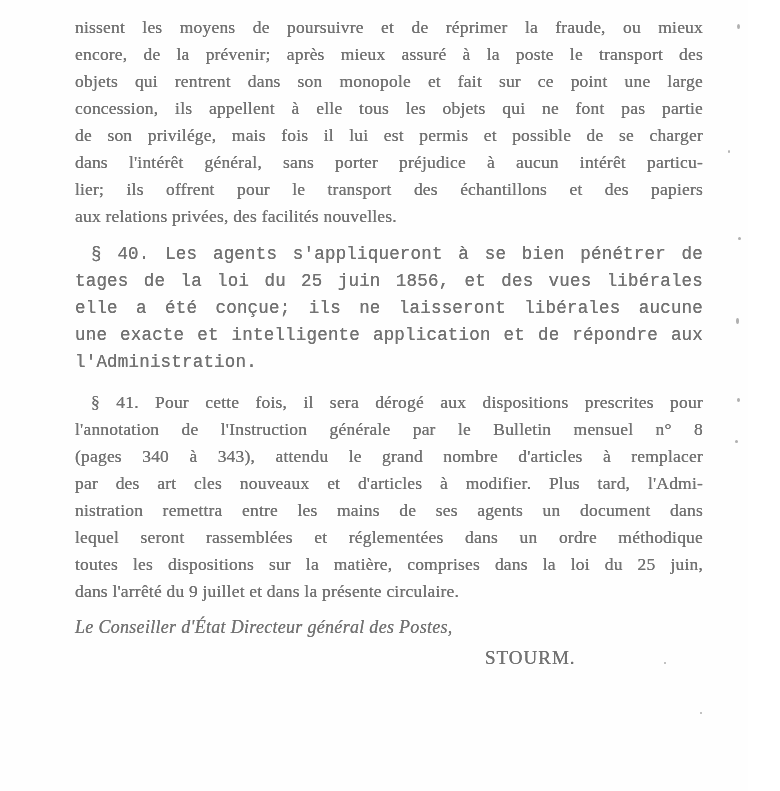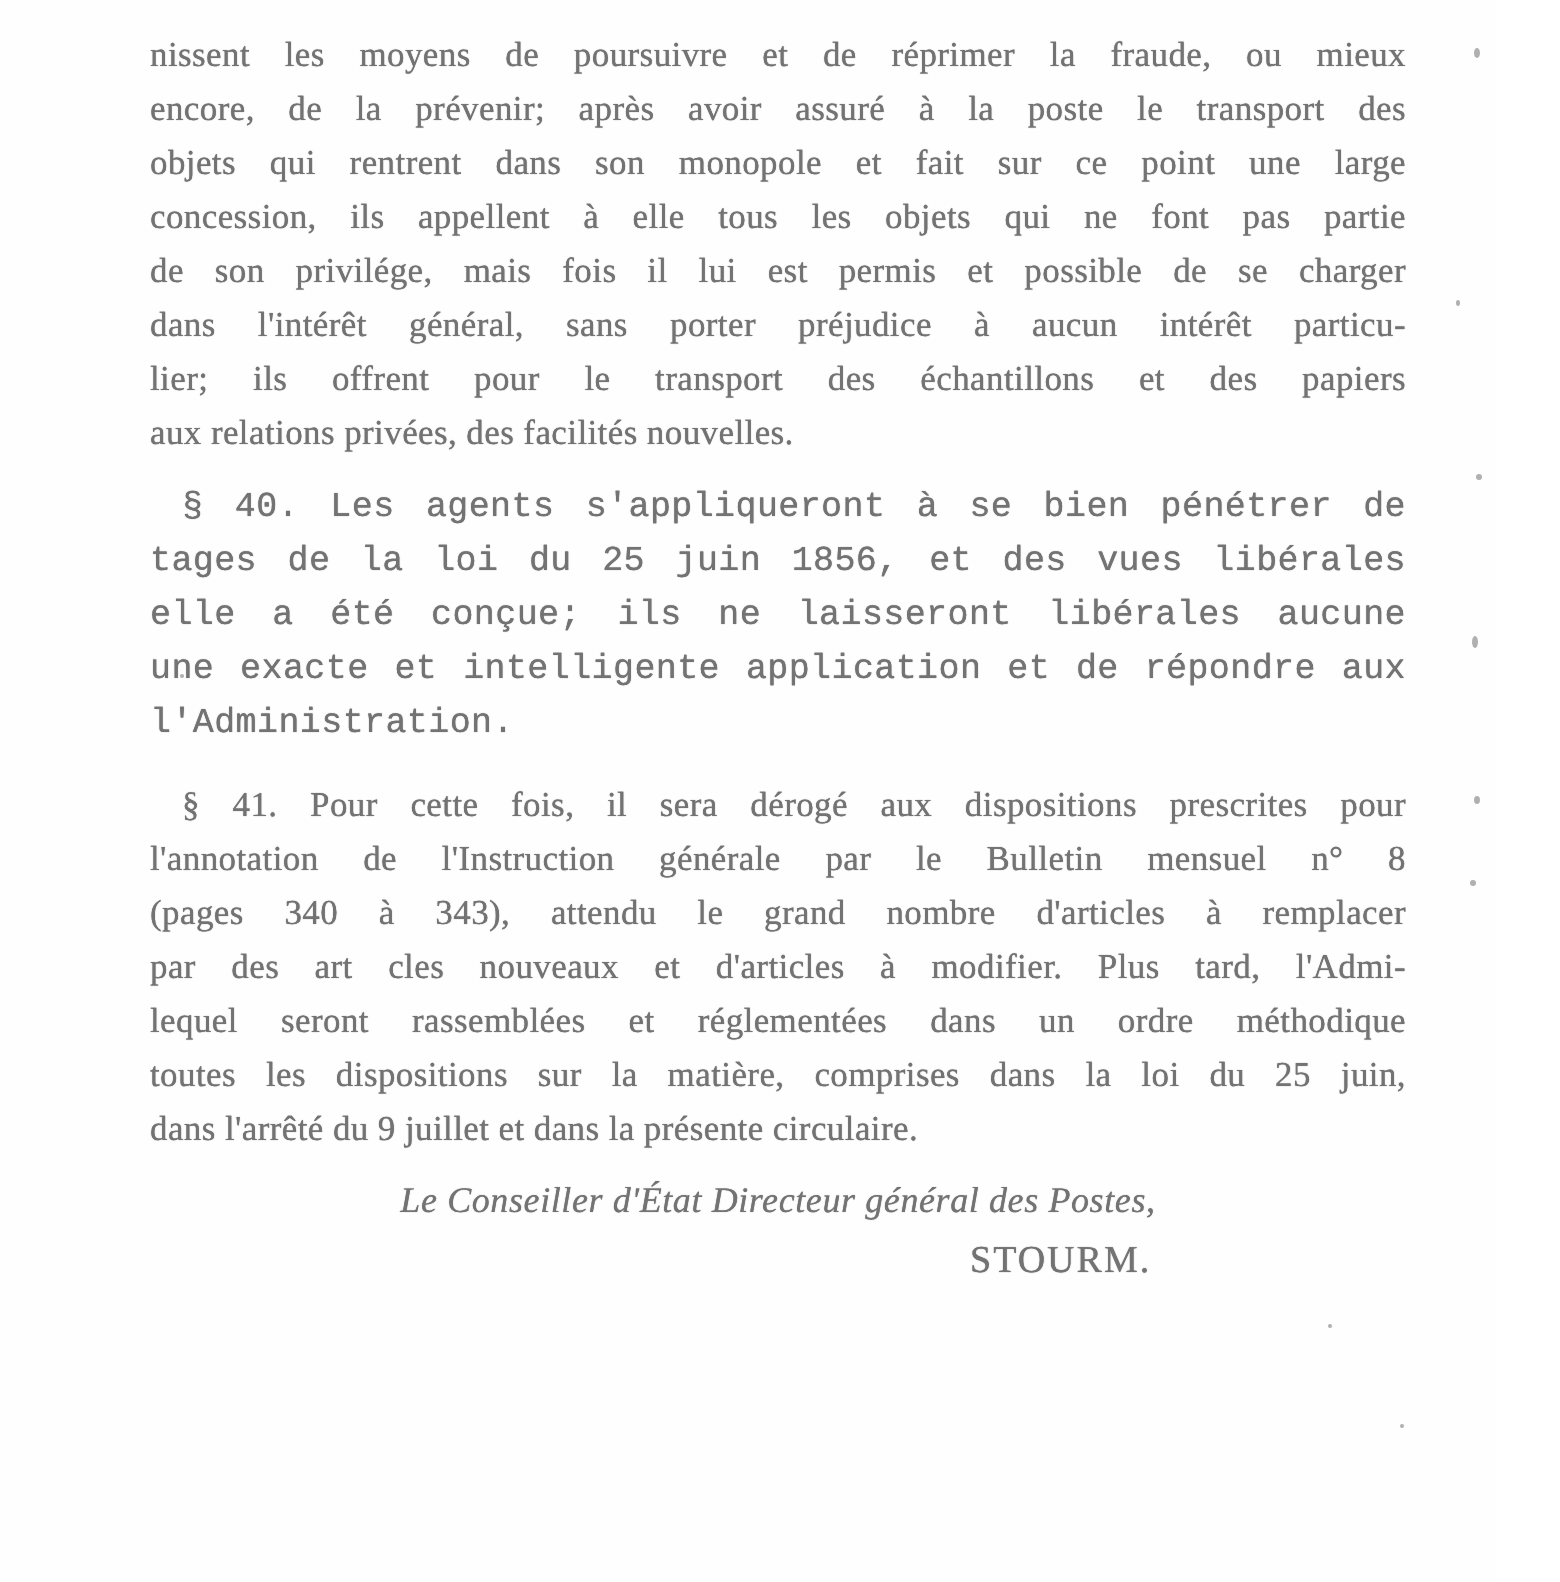--- a/index.html
+++ b/index.html
@@ -41,21 +41,21 @@
   }
   .line.indent { text-indent: 16px; }
   .para-40 { margin-top: 11px; font-family: Liberation Mono, monospace; }
   .para-41 { margin-top: 13px; }
   .signature { margin-top: 9px; }
   .signature-title {
     height: 27px;
     line-height: 27px;
     font-size: 18px;
     font-style: italic;
-    text-align: center;
+    text-align: left;
     letter-spacing: 0.3px;
     text-shadow: 0 0 0.45px rgba(10,10,10,0.6);
   }
   .signature-name {
     margin-top: 3px;
     height: 27px;
     line-height: 27px;
     font-size: 19px;
     letter-spacing: 1px;
     text-align: left;
@@ -80,21 +80,21 @@
   .s9 { left: 700px; top: 712px; width: 2px; height: 2px; }
 </style>
 </head>
 <body>
 
 <div class="page">
   <div class="content">
 
     <div class="paragraph para-cont">
       <div class="line">nissent les moyens de poursuivre et de réprimer la fraude, ou mieux</div>
-      <div class="line">encore, de la prévenir; après avoir assuré à la poste le transport des</div>
+      <div class="line">encore, de la prévenir; après mieux assuré à la poste le transport des</div>
       <div class="line">objets qui rentrent dans son monopole et fait sur ce point une large</div>
       <div class="line">concession, ils appellent à elle tous les objets qui ne font pas partie</div>
       <div class="line">de son privilége, mais fois il lui est permis et possible de se charger</div>
       <div class="line">dans l'intérêt général, sans porter préjudice à aucun intérêt particu-</div>
       <div class="line">lier; ils offrent pour le transport des échantillons et des papiers</div>
       <div class="line last">aux relations privées, des facilités nouvelles.</div>
     </div>
 
     <div class="paragraph para-40">
       <div class="line indent">§ 40. Les agents s'appliqueront à se bien pénétrer de tous ces avan-</div>
@@ -102,20 +102,21 @@
       <div class="line">elle a été conçue; ils ne laisseront libérales aucune occasion de les</div>
       <div class="line">une exacte et intelligente application et de répondre aux intentions de</div>
       <div class="line last">l'Administration.</div>
     </div>
 
     <div class="paragraph para-41">
       <div class="line indent">§ 41. Pour cette fois, il sera dérogé aux dispositions prescrites pour</div>
       <div class="line">l'annotation de l'Instruction générale par le Bulletin mensuel n° 8</div>
       <div class="line">(pages 340 à 343), attendu le grand nombre d'articles à remplacer</div>
       <div class="line">par des art cles nouveaux et d'articles à modifier. Plus tard, l'Admi-</div>
+      <div class="line">nistration remettra entre les mains de ses agents un document dans</div>
       <div class="line">lequel seront rassemblées et réglementées dans un ordre méthodique</div>
       <div class="line">toutes les dispositions sur la matière, comprises dans la loi du 25 juin,</div>
       <div class="line last">dans l'arrêté du 9 juillet et dans la présente circulaire.</div>
     </div>
 
     <div class="signature">
       <div class="signature-title">Le Conseiller d'État Directeur général des Postes,</div>
       <div class="signature-name">STOURM.</div>
     </div>
 

